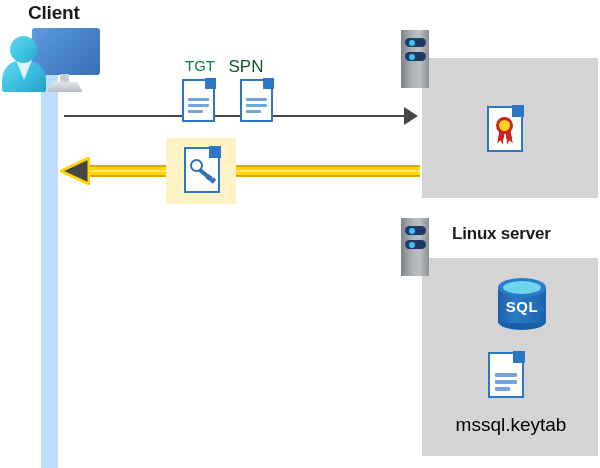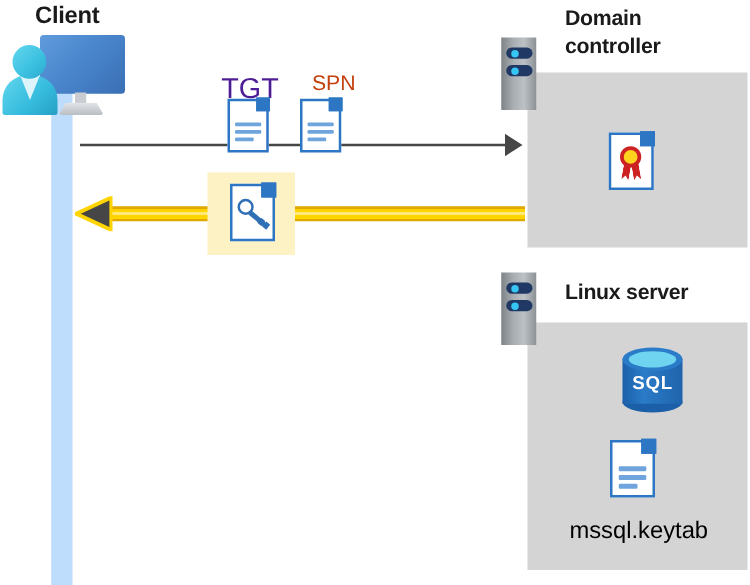--- a/index.html
+++ b/index.html
@@ -23,23 +23,23 @@
     left:452px; top:4px; width:140px;
     font-size:17px; font-weight:bold; color:#1a1a1a; line-height:22px;
     letter-spacing:-0.2px;
   }
   .lbl-linux{
     left:452px; top:224px; width:145px;
     font-size:17px; font-weight:bold; color:#1a1a1a;
     letter-spacing:-0.2px;
   }
   .lbl-tgt{ left:177px; top:57px; width:46px; text-align:center;
-    font-size:23px; color:#4c1d95;}
-  .lbl-spn{ left:243px; top:57px; width:48px; text-align:center;
-    font-size:17px; color:#c2410c;}
+    font-size:15px; color:#15803d;}
+  .lbl-spn{ left:222px; top:57px; width:48px; text-align:center;
+    font-size:17px; color:#14532d;}
   .lbl-keytab{
     left:424px; top:414px; width:174px; text-align:center;
     font-size:19px; color:#000000;
   }
 
   
   .panel{background:#d4d4d4;}
   #dc-panel{left:422px; top:58px; width:176px; height:140px;}
   #linux-panel{left:422px; top:258px; width:176px; height:198px;}
 
@@ -206,21 +206,20 @@
   <div class="abs" id="highlight"></div>
   <div class="doc" id="key-doc">
     <div class="doc-body"></div>
     <div class="doc-fold" style="border-width:0 12px 12px 0;border-color:#2d76c4;border-left-color:transparent;border-top-color:transparent;"></div>
     <div id="key-ring"></div>
     <div id="key-shaft"></div>
     <div id="key-tooth1"></div>
     <div id="key-tooth2"></div>
   </div>
 
-  <div class="abs lbl-dc">Domain controller</div>
   <div class="abs server-ico" id="dc-srv">
     <div class="srv-bar" style="left:4px;top:8px;">
       <div class="srv-dot" style="left:4px;top:1.5px;"></div>
     </div>
     <div class="srv-bar" style="left:4px;top:22px;">
       <div class="srv-dot" style="left:4px;top:1.5px;"></div>
     </div>
   </div>
 
   <div class="doc" id="cert-doc">

